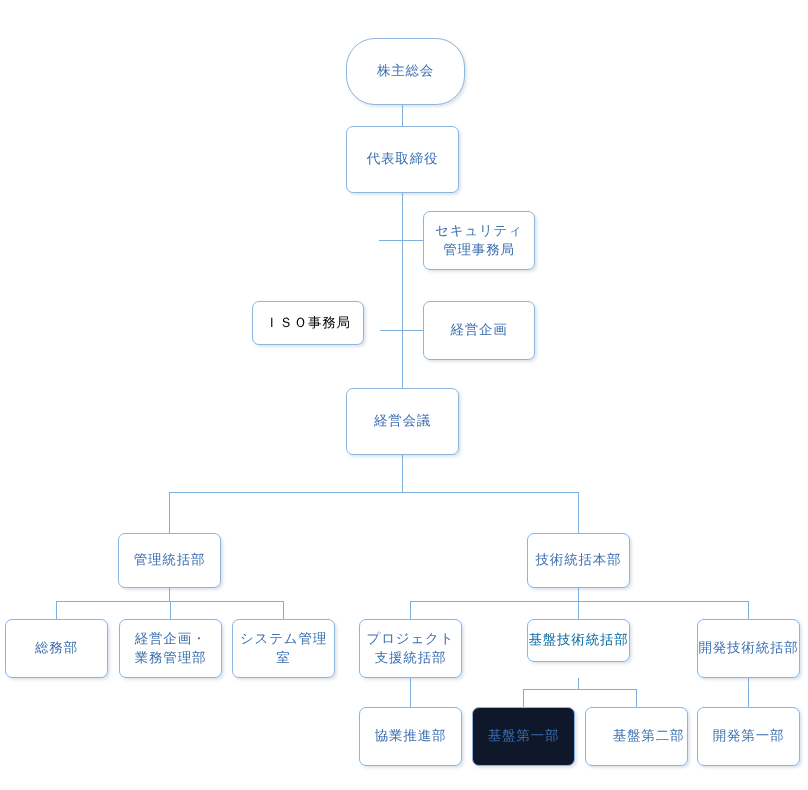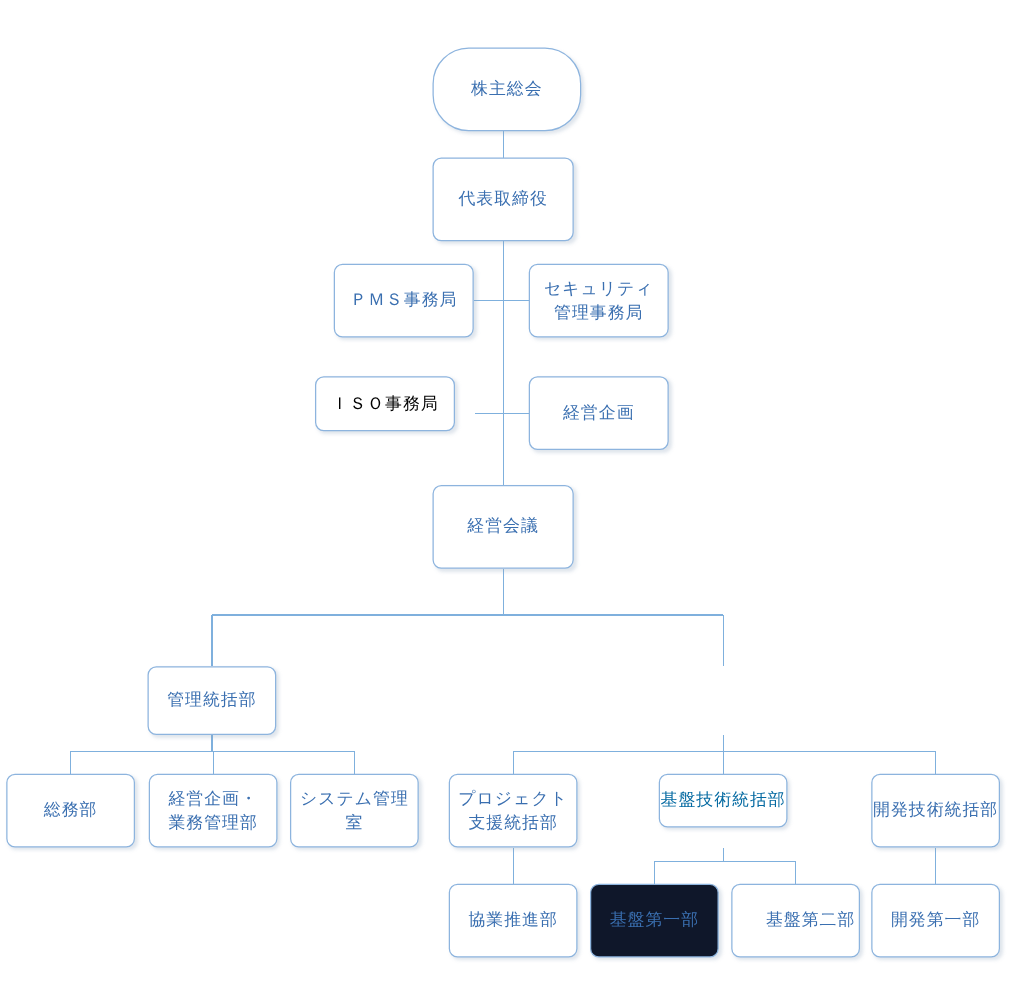--- a/index.html
+++ b/index.html
@@ -80,38 +80,38 @@
       <polyline points="523.5,689 523.5,707" fill="none" stroke="#7fb0dd" stroke-width="1" shape-rendering="crispEdges"></polyline>
       <polyline points="636.5,689 636.5,707" fill="none" stroke="#7fb0dd" stroke-width="1" shape-rendering="crispEdges"></polyline>
       <polyline points="748.5,678 748.5,707" fill="none" stroke="#7fb0dd" stroke-width="1" shape-rendering="crispEdges"></polyline>
     </svg>
 <div class="org-box" style="left: 346px; top: 38px; width: 119px; height: 67px; border-color: rgb(141, 180, 222); background: rgb(255, 255, 255); color: rgb(58, 111, 176); border-radius: 29px;">
       <span class="label">株主総会</span>
     </div>
     <div class="org-box" style="left: 346px; top: 126px; width: 113px; height: 67px; border-color: rgb(141, 180, 222); background: rgb(255, 255, 255); color: rgb(58, 111, 176); text-align: center;">
       <span class="label">代表取締役</span>
     </div>
-    <div class="org-box" style="left: 267px; top: 211px; width: 112px; height: 59px; border-color: rgb(141, 180, 222); background: rgb(255, 255, 255); color: rgb(58, 111, 176);">
-      <span class="label">ＰＭＳ事務局</span>
-    </div>
     <div class="org-box" style="left: 423px; top: 211px; width: 112px; height: 59px; border-color: rgb(141, 180, 222); background: rgb(255, 255, 255); color: rgb(58, 111, 176);">
       <span class="label">セキュリティ
 管理事務局</span>
     </div>
     <div class="org-box" style="left: 252px; top: 301px; width: 112px; height: 44px; border-color: rgb(141, 180, 222); background: rgb(255, 255, 255); color: #000000;">
       <span class="label">ＩＳＯ事務局</span>
     </div>
     <div class="org-box" style="left: 423px; top: 301px; width: 112px; height: 59px; border-color: rgb(141, 180, 222); background: rgb(255, 255, 255); color: rgb(58, 111, 176);">
       <span class="label">経営企画</span>
     </div>
     <div class="org-box" style="left: 346px; top: 388px; width: 113px; height: 67px; border-color: rgb(141, 180, 222); background: rgb(255, 255, 255); color: rgb(58, 111, 176);">
       <span class="label">経営会議</span>
     </div>
     <div class="org-box" style="left: 118px; top: 533px; width: 103px; height: 55px; border-color: rgb(141, 180, 222); background: rgb(255, 255, 255); color: rgb(58, 111, 176);">
       <span class="label">管理統括部</span>
+    </div>
+    <div class="org-box" style="left: 527px; top: 533px; width: 103px; height: 55px; border-color: rgb(141, 180, 222); background: rgb(255, 255, 255); color: rgb(58, 111, 176);">
+      <span class="label">技術統括本部</span>
     </div>
     <div class="org-box" style="left: 5px; top: 619px; width: 103px; height: 59px; border-color: rgb(141, 180, 222); background: rgb(255, 255, 255); color: rgb(58, 111, 176);">
       <span class="label">総務部</span>
     </div>
     <div class="org-box" style="left: 119px; top: 619px; width: 103px; height: 59px; border-color: rgb(141, 180, 222); background: rgb(255, 255, 255); color: rgb(58, 111, 176);">
       <span class="label">経営企画・
 業務管理部</span>
     </div>
     <div class="org-box" style="left: 232px; top: 619px; width: 103px; height: 59px; border-color: rgb(141, 180, 222); background: rgb(255, 255, 255); color: rgb(58, 111, 176);">
       <span class="label">システム管理室</span>

